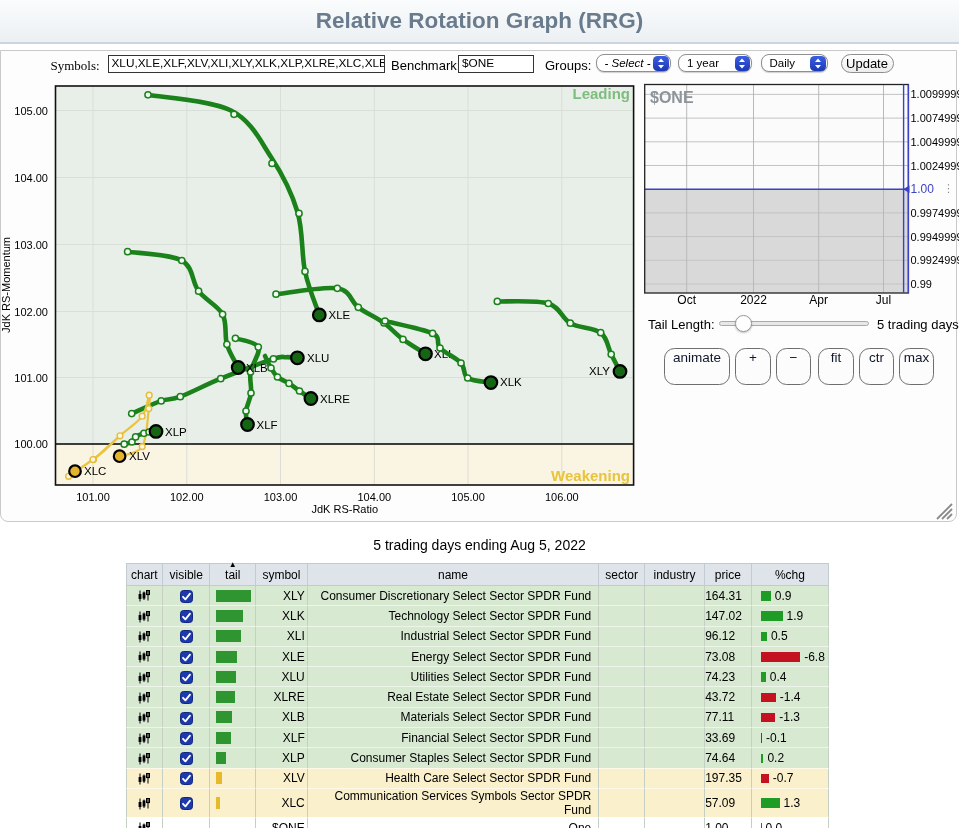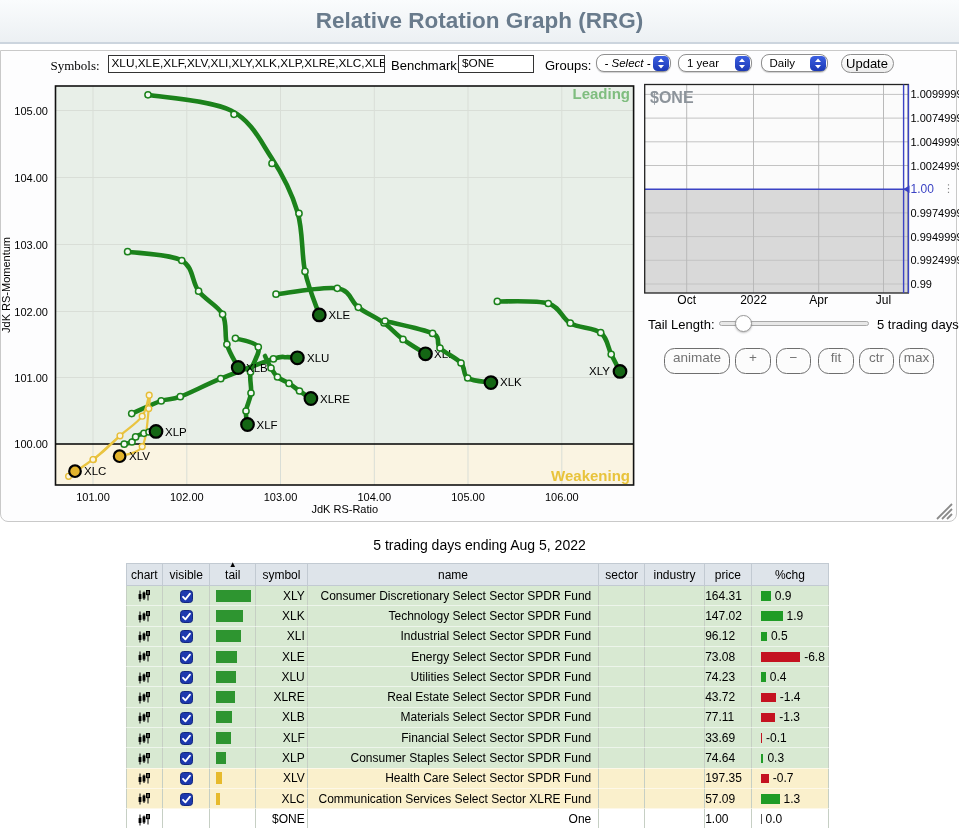--- a/index.html
+++ b/index.html
@@ -19,21 +19,21 @@
 .c-chart { text-align:center; } .c-chart svg { vertical-align:middle; }
 .c-vis { text-align:center; } .cb svg { vertical-align:middle; }
 .c-tail .tb { height:12px; margin-left:6px; }
 .c-sym { text-align:right; padding-right:2px !important; }
 .c-name { text-align:right; padding-right:7px !important; }
 .c-price { text-align:left; padding-right:7.5px !important; }
 .c-chg { padding-left:9px !important; }
 .c-chg .bar { display:inline-block; height:9.5px; vertical-align:-1px; margin-right:4px; }
 #slider-track { position:absolute; left:719px; top:321px; width:150px; height:5px; background:#e8e8e8; border:1px solid #a9a9a9; border-radius:3px; }
 #slider-knob { position:absolute; left:735px; top:314.5px; width:17px; height:17px; background:#fff; border:1px solid #999; border-radius:50%; box-shadow:0 1px 2px rgba(0,0,0,.25); }
-.pbtn { position:absolute; top:348px; height:26px; border:1.5px solid #6e6e6e; border-radius:10.5px; background:#fcfcfc; font-size:13.5px; color:#737373; text-align:center; line-height:18px; }
+.pbtn { position:absolute; top:348px; height:37px; border:1.5px solid #6e6e6e; border-radius:10.5px; background:#fcfcfc; font-size:13.5px; color:#0f172a; text-align:center; line-height:18px; }
 </style></head><body>
 <div id="titlebar">
     <h1>Relative Rotation Graph (RRG)</h1>
   </div>
 <div id="panel"></div>
 
 <span class="lbl" style="left:50.5px; top:57.5px;font-family:Liberation Serif, serif;">Symbols:</span>
 <div class="ibox" style="left:107.5px; width:277px;">XLU,XLE,XLF,XLV,XLI,XLY,XLK,XLP,XLRE,XLC,XLB</div>
 <span class="lbl" style="left:391px; top:57.5px;">Benchmark:</span>
 <div class="ibox" style="left:458px; width:76px;">$ONE</div>
@@ -457,21 +457,21 @@
               <path d="M3 6.8 L5.4 9.4 L10 3.6" fill="none" stroke="#fff" stroke-width="1.8" stroke-linecap="round" stroke-linejoin="round"></path>
             </svg></span></td>
         <td class="c-tail">
           <div class="tb" style="width:9.4px;background:#2e9530"></div>
         </td>
 <td class="c-sym">XLP</td>
         <td class="c-name">Consumer Staples Select Sector SPDR Fund</td>
         <td></td>
         <td></td>
 <td class="c-price">74.64</td>
-        <td class="c-chg"><span class="bar" style="width:2.9px;background:#1f9c26"></span><span>0.3</span></td>
+        <td class="c-chg"><span class="bar" style="width:2.9px;background:#1f9c26"></span><span>0.2</span></td>
       </tr>
 <tr style="background:#faf0cc">
 <td class="c-chart"><svg width="12" height="12" viewBox="0 0 12 12">
             <line x1="2" y1="0.5" x2="2" y2="11.5" stroke="#000" stroke-width="1"></line>
             <rect x="0.6" y="4" width="2.8" height="5" fill="#000"></rect>
             <line x1="6" y1="1.5" x2="6" y2="10" stroke="#000" stroke-width="1"></line>
             <rect x="4.6" y="2.5" width="2.8" height="6" fill="#000"></rect>
             <line x1="10" y1="0.5" x2="10" y2="10.5" stroke="#000" stroke-width="1"></line>
             <rect x="8.6" y="0.5" width="2.8" height="4" fill="none" stroke="#000" stroke-width="1.2"></rect>
           </svg></td>
@@ -499,21 +499,21 @@
             <rect x="8.6" y="0.5" width="2.8" height="4" fill="none" stroke="#000" stroke-width="1.2"></rect>
           </svg></td>
         <td class="c-vis"><span class="cb"><svg width="13" height="13" viewBox="0 0 13 13">
               <rect x="0.5" y="0.5" width="12" height="12" rx="3" fill="#1d39ae" stroke="#13277f" stroke-width="1"></rect>
               <path d="M3 6.8 L5.4 9.4 L10 3.6" fill="none" stroke="#fff" stroke-width="1.8" stroke-linecap="round" stroke-linejoin="round"></path>
             </svg></span></td>
         <td class="c-tail">
           <div class="tb" style="width:4.1px;background:#e7ba2c"></div>
         </td>
 <td class="c-sym">XLC</td>
-        <td class="c-name">Communication Services Select Sector XLRE Fund</td>
+        <td class="c-name">Communication Services Symbols Sector SPDR Fund</td>
         <td></td>
         <td></td>
 <td class="c-price">57.09</td>
         <td class="c-chg"><span class="bar" style="width:19px;background:#1f9c26"></span><span>1.3</span></td>
       </tr>
 <tr style="background:#ffffff">
 <td class="c-chart"><svg width="12" height="12" viewBox="0 0 12 12">
             <line x1="2" y1="0.5" x2="2" y2="11.5" stroke="#000" stroke-width="1"></line>
             <rect x="0.6" y="4" width="2.8" height="5" fill="#000"></rect>
             <line x1="6" y1="1.5" x2="6" y2="10" stroke="#000" stroke-width="1"></line>

